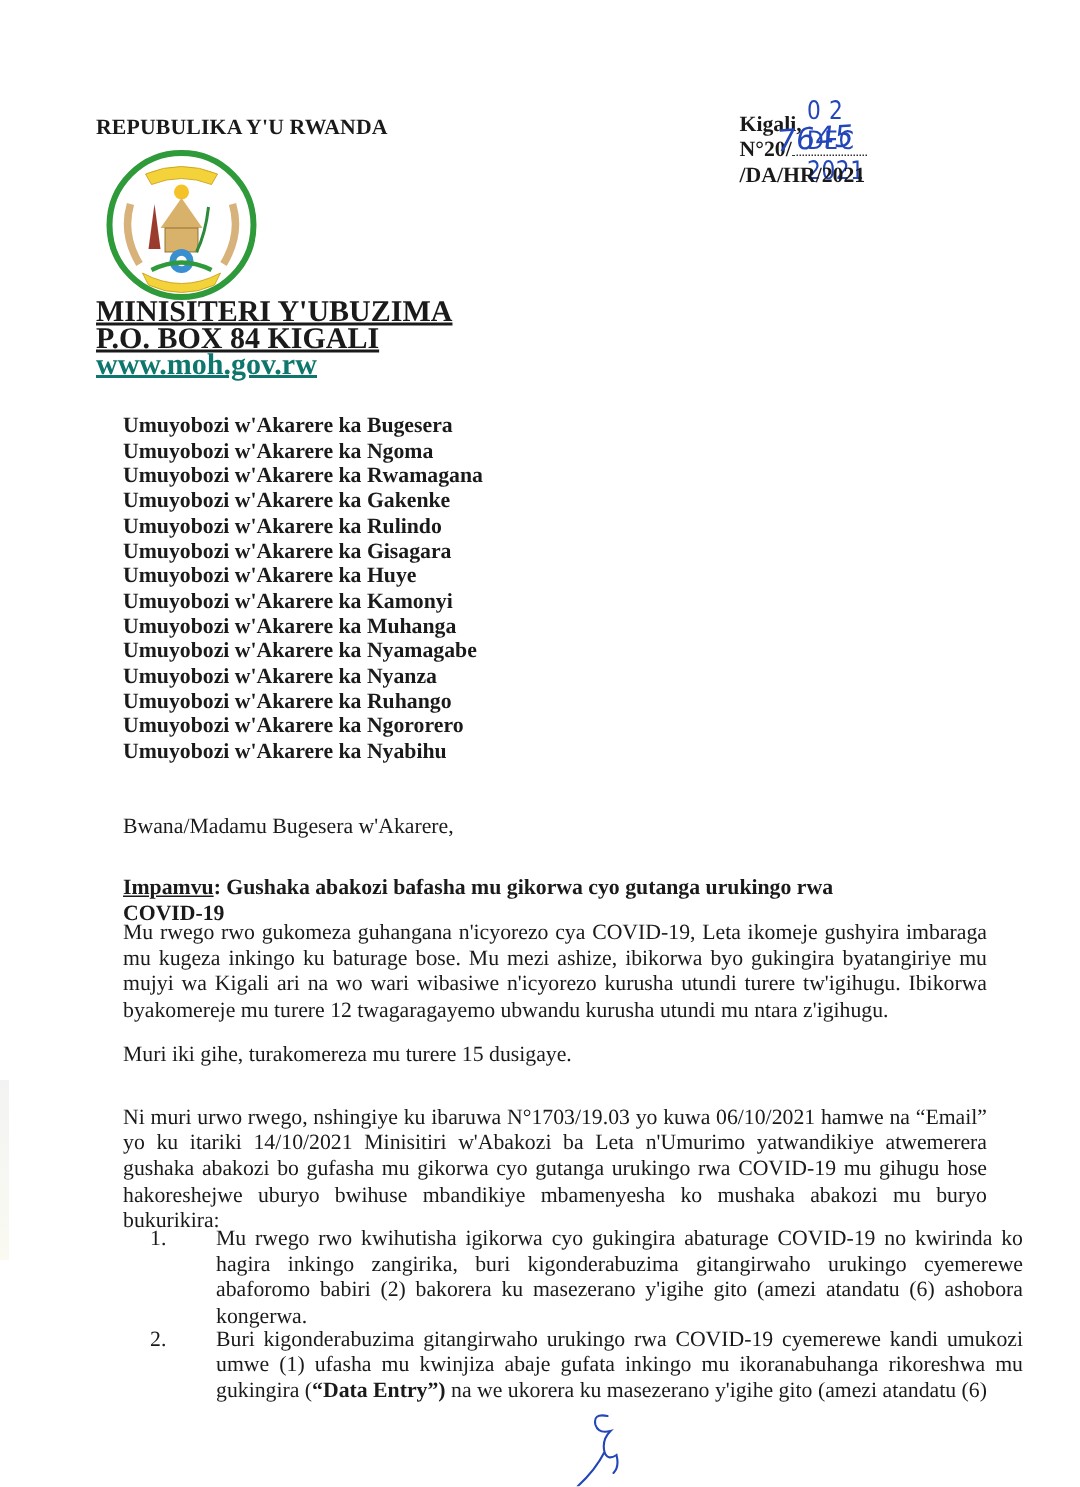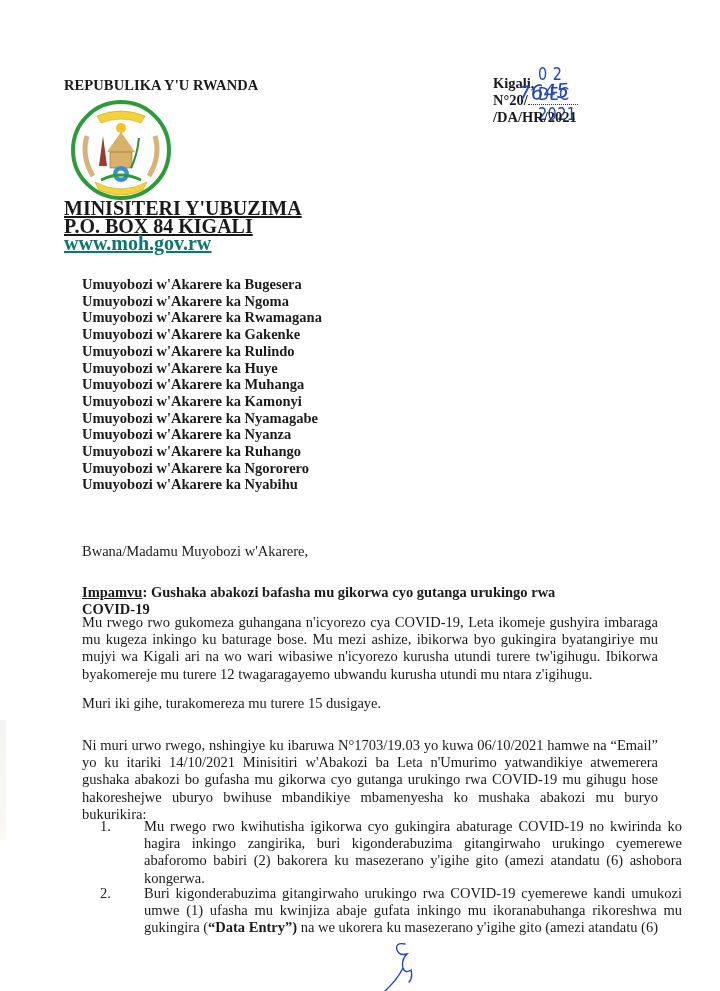--- a/index.html
+++ b/index.html
@@ -70,31 +70,32 @@
     <div><span>N°20/</span><span style="display:inline-block;width:50px;border-bottom:1px dotted #333;"></span><span>/DA/HR/2021</span></div>
   </div>
   <div class="abs hand-num">7645</div>
 
   <div class="abs recipients">
     <div>Umuyobozi w'Akarere ka Bugesera</div>
     <div>Umuyobozi w'Akarere ka Ngoma</div>
     <div>Umuyobozi w'Akarere ka Rwamagana</div>
     <div>Umuyobozi w'Akarere ka Gakenke</div>
     <div>Umuyobozi w'Akarere ka Rulindo</div>
+    <div>Umuyobozi w'Akarere ka Gisagara</div>
     <div>Umuyobozi w'Akarere ka Huye</div>
+    <div>Umuyobozi w'Akarere ka Kamonyi</div>
     <div>Umuyobozi w'Akarere ka Muhanga</div>
-    <div>Umuyobozi w'Akarere ka Kamonyi</div>
     <div>Umuyobozi w'Akarere ka Nyamagabe</div>
     <div>Umuyobozi w'Akarere ka Nyanza</div>
     <div>Umuyobozi w'Akarere ka Ruhango</div>
     <div>Umuyobozi w'Akarere ka Ngororero</div>
     <div>Umuyobozi w'Akarere ka Nyabihu</div>
   </div>
 
-  <div class="abs salutation">Bwana/Madamu Muyobozi w'Akarere,</div>
+  <div class="abs salutation">Bwana/Madamu Bugesera w'Akarere,</div>
 
   <div class="abs subject"><span class="und">Impamvu</span><span>: Gushaka abakozi bafasha mu gikorwa cyo gutanga urukingo rwa COVID-19</span></div>
 
   <div class="abs para p1">Mu rwego rwo gukomeza guhangana n'icyorezo cya COVID-19, Leta ikomeje gushyira imbaraga mu kugeza inkingo ku baturage bose.  Mu mezi ashize, ibikorwa byo gukingira byatangiriye mu mujyi wa Kigali ari na wo wari wibasiwe n'icyorezo kurusha utundi turere tw'igihugu. Ibikorwa byakomereje mu turere 12 twagaragayemo ubwandu kurusha utundi mu ntara z'igihugu.</div>
   <div class="abs para p2">Muri iki gihe, turakomereza mu turere 15 dusigaye.</div>
   <div class="abs para p3">Ni muri urwo rwego, nshingiye ku ibaruwa N°1703/19.03 yo kuwa 06/10/2021 hamwe na “Email” yo ku itariki 14/10/2021 Minisitiri w'Abakozi ba Leta n'Umurimo yatwandikiye atwemerera gushaka abakozi bo gufasha mu gikorwa cyo gutanga urukingo rwa COVID-19 mu gihugu hose hakoreshejwe uburyo bwihuse mbandikiye mbamenyesha ko mushaka abakozi mu buryo bukurikira:</div>
 
   <div class="abs list">
     <div class="li li1">
       <span class="num">1.</span>

